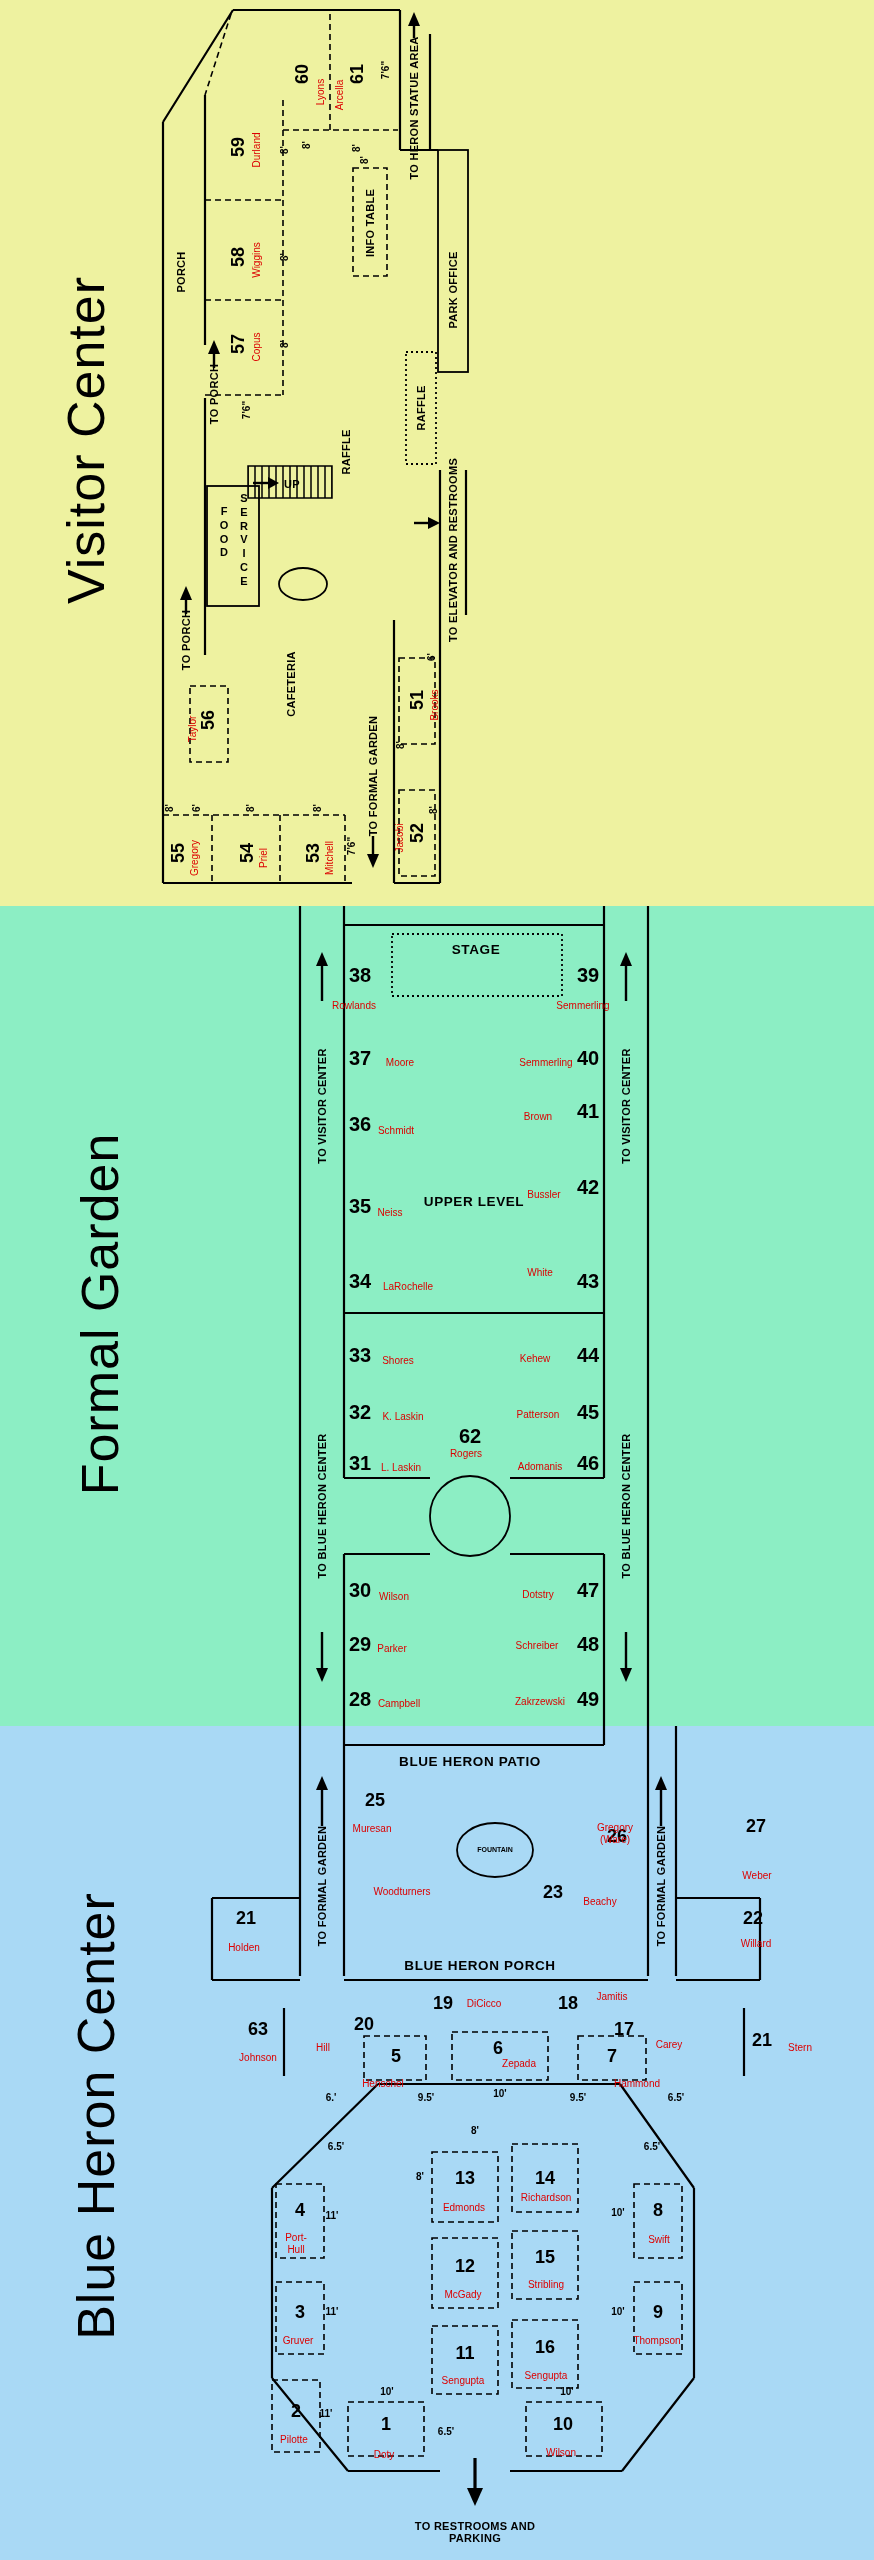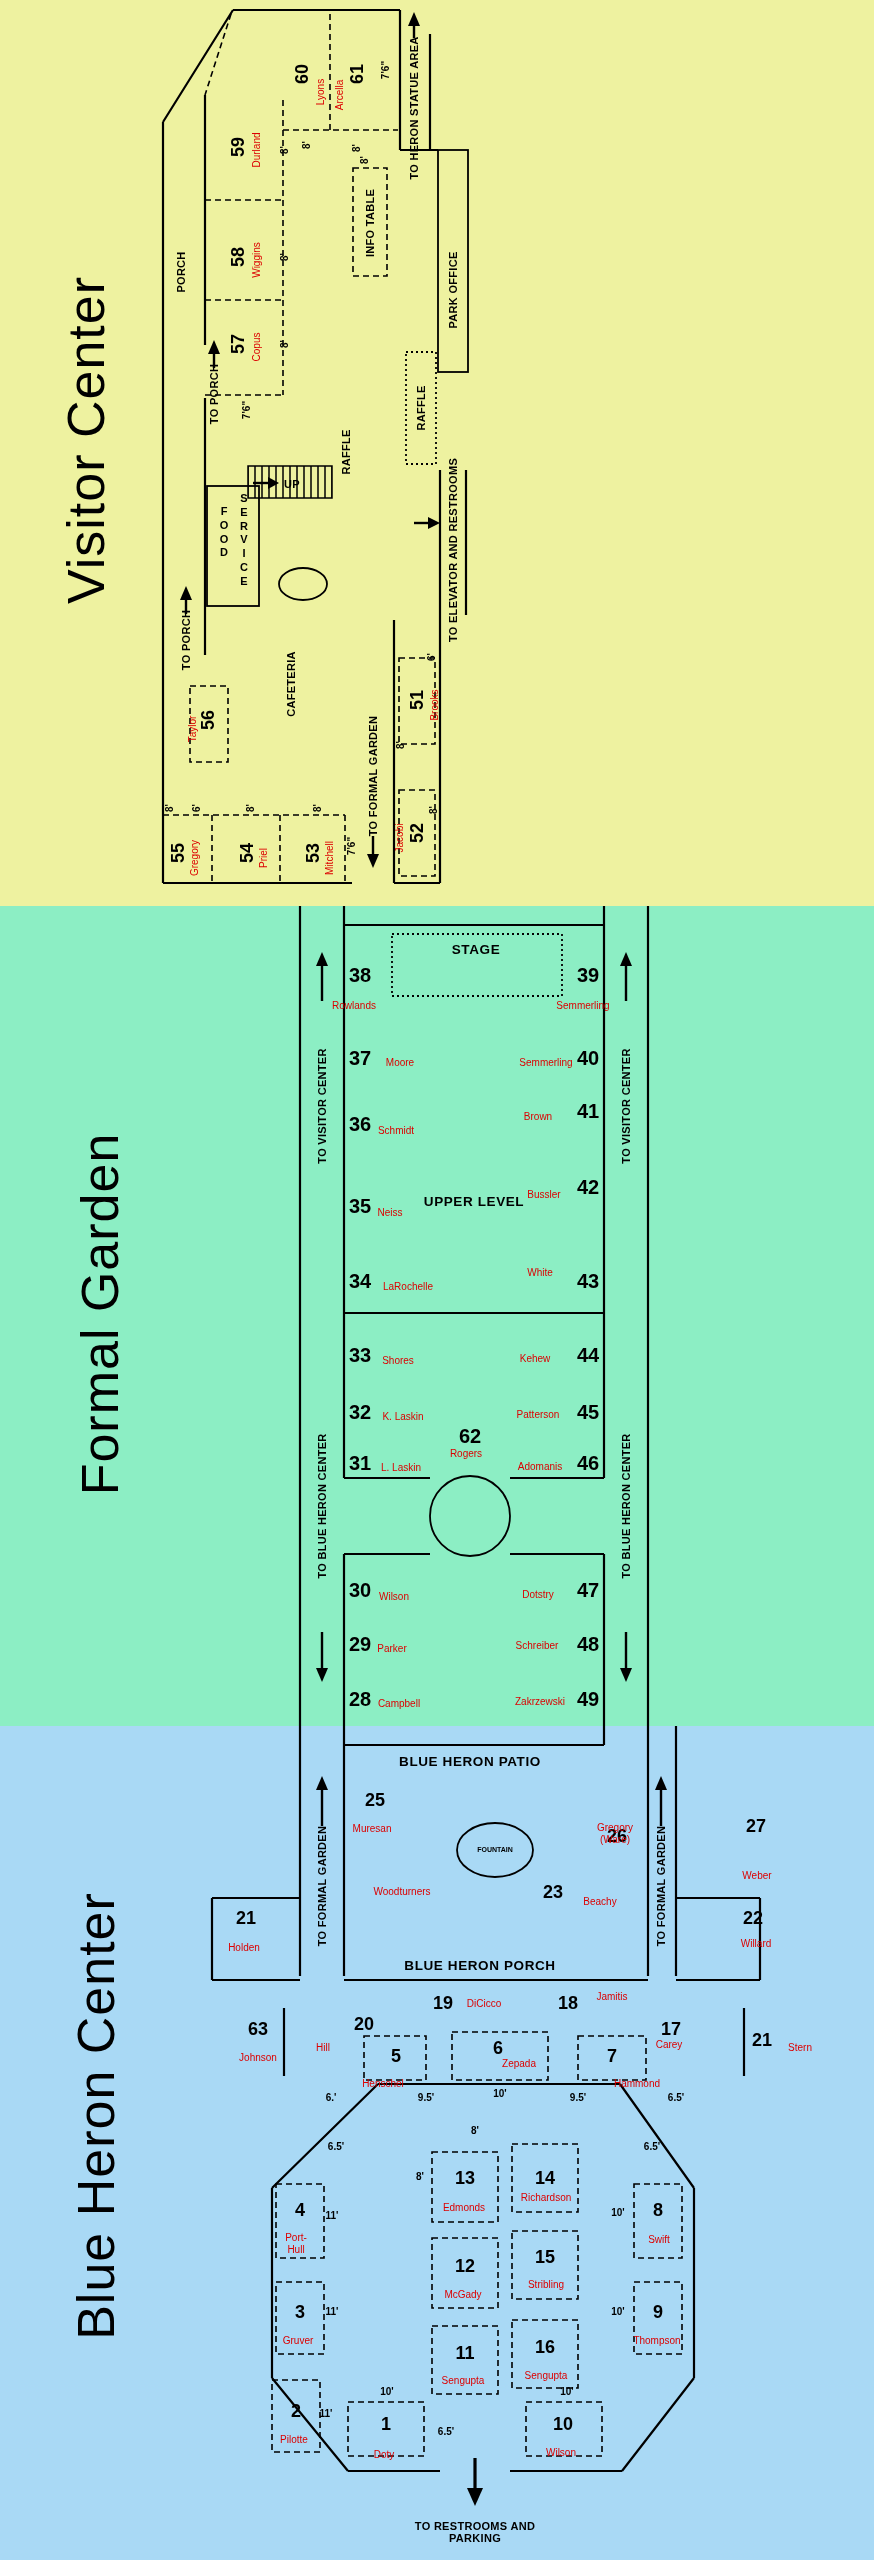--- a/index.html
+++ b/index.html
@@ -273,21 +273,21 @@
     <div class="item num" style="left: 753px; top: 192px; transform: translate(-50%, -50%);">22</div>
     <div class="item bname" style="left: 756px; top: 218px; transform: translate(-50%, -50%); color: rgb(220, 0, 0);">Willard</div>
     <div class="item num" style="left: 443px; top: 277px; transform: translate(-50%, -50%);">19</div>
     <div class="item bname" style="left: 484px; top: 278px; transform: translate(-50%, -50%); color: rgb(220, 0, 0);">DiCicco</div>
     <div class="item num" style="left: 568px; top: 277px; transform: translate(-50%, -50%);">18</div>
     <div class="item bname" style="left: 612px; top: 271px; transform: translate(-50%, -50%); color: rgb(220, 0, 0);">Jamitis</div>
     <div class="item num" style="left: 258px; top: 303px; transform: translate(-50%, -50%);">63</div>
     <div class="item bname" style="left: 258px; top: 332px; transform: translate(-50%, -50%); color: rgb(220, 0, 0);">Johnson</div>
     <div class="item num" style="left: 364px; top: 298px; transform: translate(-50%, -50%);">20</div>
     <div class="item bname" style="left: 323px; top: 322px; transform: translate(-50%, -50%); color: rgb(220, 0, 0);">Hill</div>
-    <div class="item num" style="left: 671px; top: 303px; transform: translate(-50%, -50%);">17</div>
+    <div class="item num" style="left: 624px; top: 303px; transform: translate(-50%, -50%);">17</div>
     <div class="item bname" style="left: 669px; top: 319px; transform: translate(-50%, -50%); color: rgb(220, 0, 0); text-align: center;">Carey</div>
     <div class="item num" style="left: 762px; top: 314px; transform: translate(-50%, -50%);">21</div>
     <div class="item bname" style="left: 800px; top: 322px; transform: translate(-50%, -50%); color: rgb(220, 0, 0);">Stern</div>
     <div class="item num" style="left: 396px; top: 330px; transform: translate(-50%, -50%);">5</div>
     <div class="item bname" style="left: 383px; top: 358px; transform: translate(-50%, -50%); color: rgb(220, 0, 0);">Henschel</div>
     <div class="item num" style="left: 498px; top: 322px; transform: translate(-50%, -50%);">6</div>
     <div class="item bname" style="left: 519px; top: 338px; transform: translate(-50%, -50%); color: rgb(220, 0, 0);">Zepada</div>
     <div class="item num" style="left: 612px; top: 330px; transform: translate(-50%, -50%);">7</div>
     <div class="item bname" style="left: 637px; top: 358px; transform: translate(-50%, -50%); color: rgb(220, 0, 0);">Hammond</div>
     <div class="item num" style="left: 465px; top: 452px; transform: translate(-50%, -50%);">13</div>

